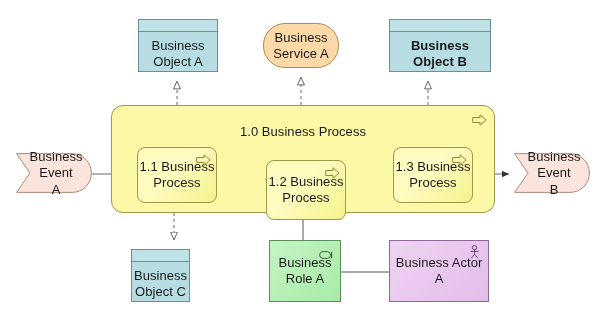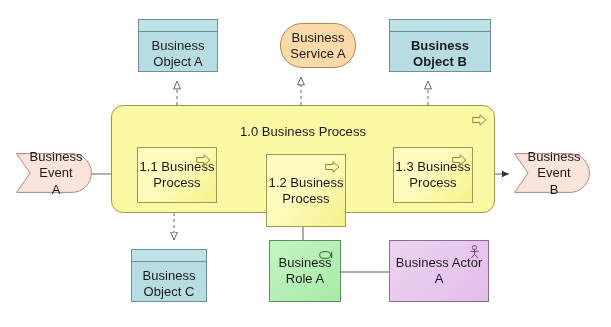--- a/index.html
+++ b/index.html
@@ -48,21 +48,20 @@
   }
   .bobject .label {
     top: 18px;
   }
 
   
   .bservice {
     background: #fbd9a8;
     border: 1px solid #b08a54;
     border-radius: 22px;
-    margin-left: 17px;
   }
   .bservice .label {
     top: 50%;
     transform: translateY(-50%);
   }
 
   
   .bevent {
     background: #fbe4dc;
   }
@@ -80,21 +79,21 @@
     border-radius: 12px;
   }
   .container-proc > .label {
     top: 18px;
   }
 
   
   .subproc {
     background: linear-gradient(135deg,#fdfbbe 0%,#fdfbbe 45%,#f6f28c 100%);
     border: 1px solid #9a9a4a;
-    border-radius: 0;
+    border-radius: 8px;
     padding-left: 40px;
   }
   .subproc .label {
     top: 50%;
     transform: translateY(-50%);
   }
 
   
   .brole {
     background: linear-gradient(135deg,#c3f5c3 0%,#a8eaa8 100%);
@@ -186,21 +185,21 @@
 
   <div class="node subproc" style="left:137px; top:147px; width:80px; height:56px;">
     <span class="label">1.1 Business Process</span>
     <span class="icon" style="right:5px; top:4px;">
       <svg width="15" height="12" viewBox="0 0 15 12">
         <path d="M0.7,3.5 L8,3.5 L8,0.8 L14,6 L8,11.2 L8,8.5 L0.7,8.5 Z" fill="none" stroke="#8a8a3a" stroke-width="1"></path>
       </svg>
     </span>
   </div>
 
-  <div class="node subproc" style="left:266px; top:154px; width:80px; height:73px;">
+  <div class="node subproc" style="left:266px; top:160px; width:80px; height:60px;">
     <span class="label">1.2 Business Process</span>
     <span class="icon" style="right:5px; top:4px;">
       <svg width="15" height="12" viewBox="0 0 15 12">
         <path d="M0.7,3.5 L8,3.5 L8,0.8 L14,6 L8,11.2 L8,8.5 L0.7,8.5 Z" fill="none" stroke="#8a8a3a" stroke-width="1"></path>
       </svg>
     </span>
   </div>
 
   <div class="node subproc" style="left:393px; top:147px; width:80px; height:56px;">
     <span class="label">1.3 Business Process</span>
@@ -214,21 +213,21 @@
   <div class="node bobject" style="left:138px; top:19px; width:80px; height:53px;">
     <span class="band"></span>
     <span class="label">Business Object A</span>
   </div>
 
   <div class="node bobject" style="left:389px; top:19px; width:102px; height:53px;font-weight:bold;">
     <span class="band"></span>
     <span class="label">Business Object B</span>
   </div>
 
-  <div class="node bobject" style="left:131px; top:249px; width:76px; height:53px;">
+  <div class="node bobject" style="left:131px; top:249px; width:59px; height:53px;">
     <span class="band"></span>
     <span class="label">Business Object C</span>
   </div>
 
   <div class="node bservice" style="left:263px; top:23px; width:76px; height:45px;">
     <span class="label">Business Service A</span>
   </div>
 
   <div class="node bevent" style="left:16px; top:153px; width:76px; height:40px; background:none;">
     <svg width="76" height="40" viewBox="0 0 76 40">

